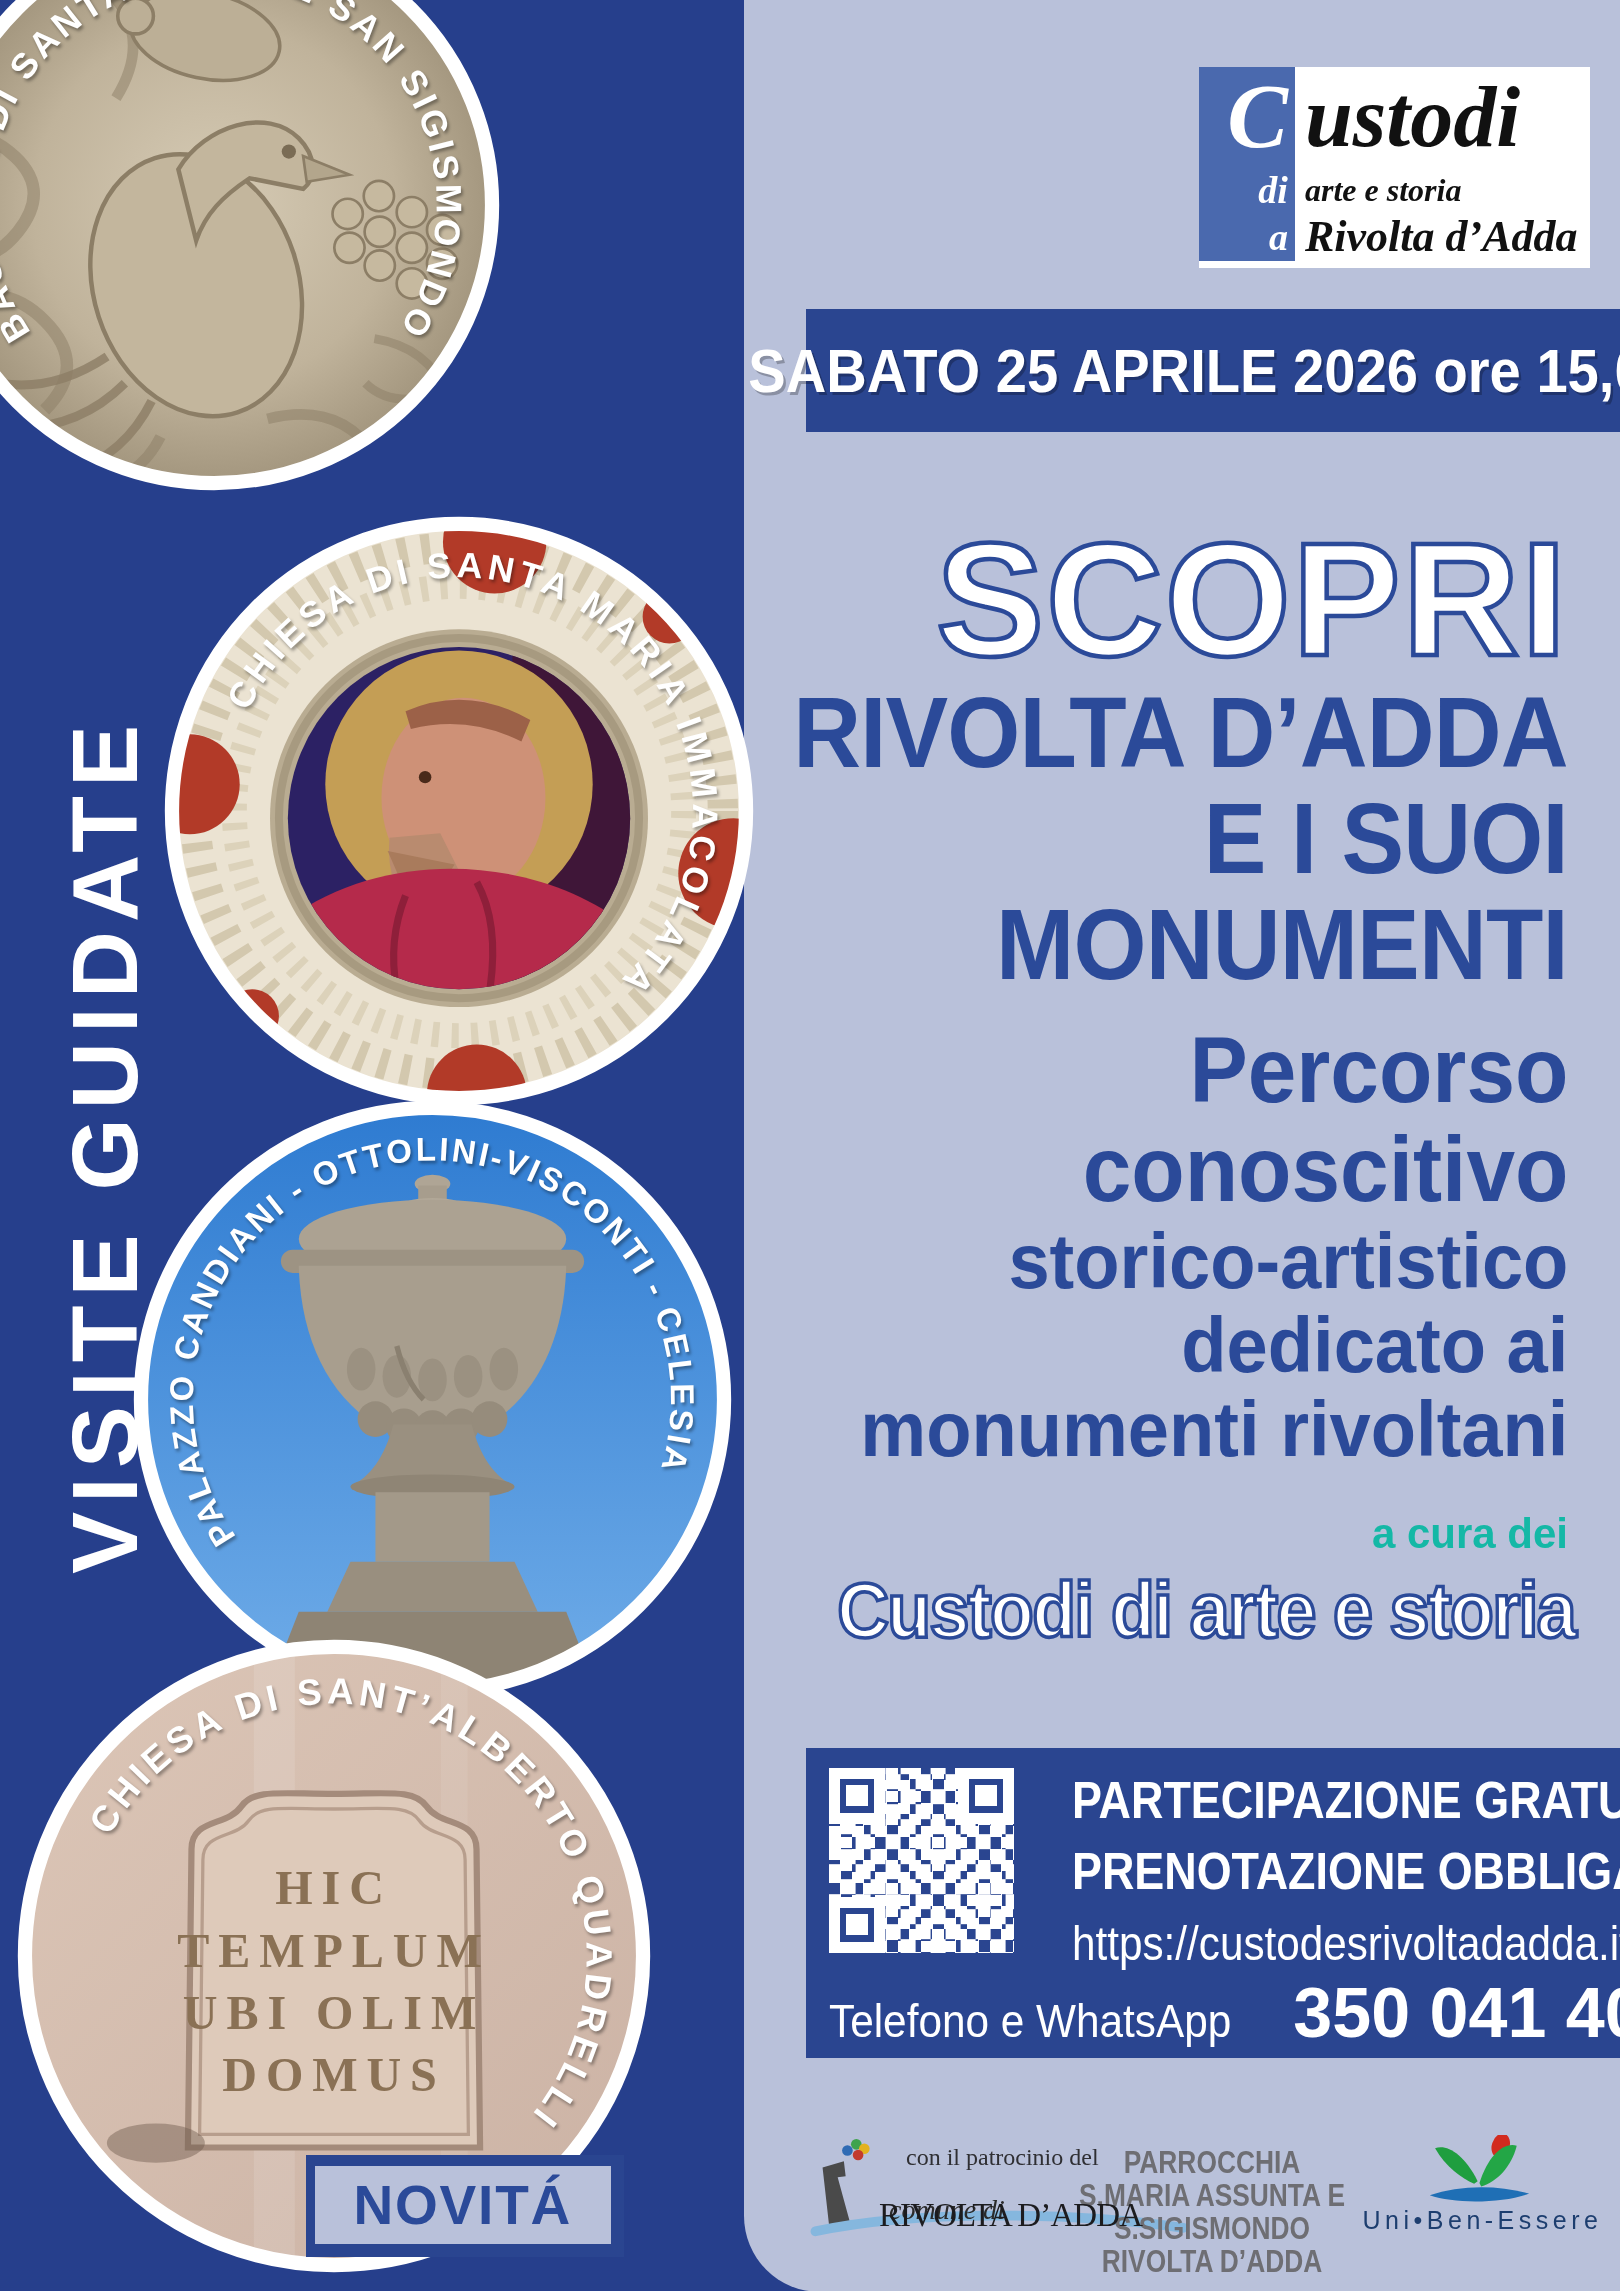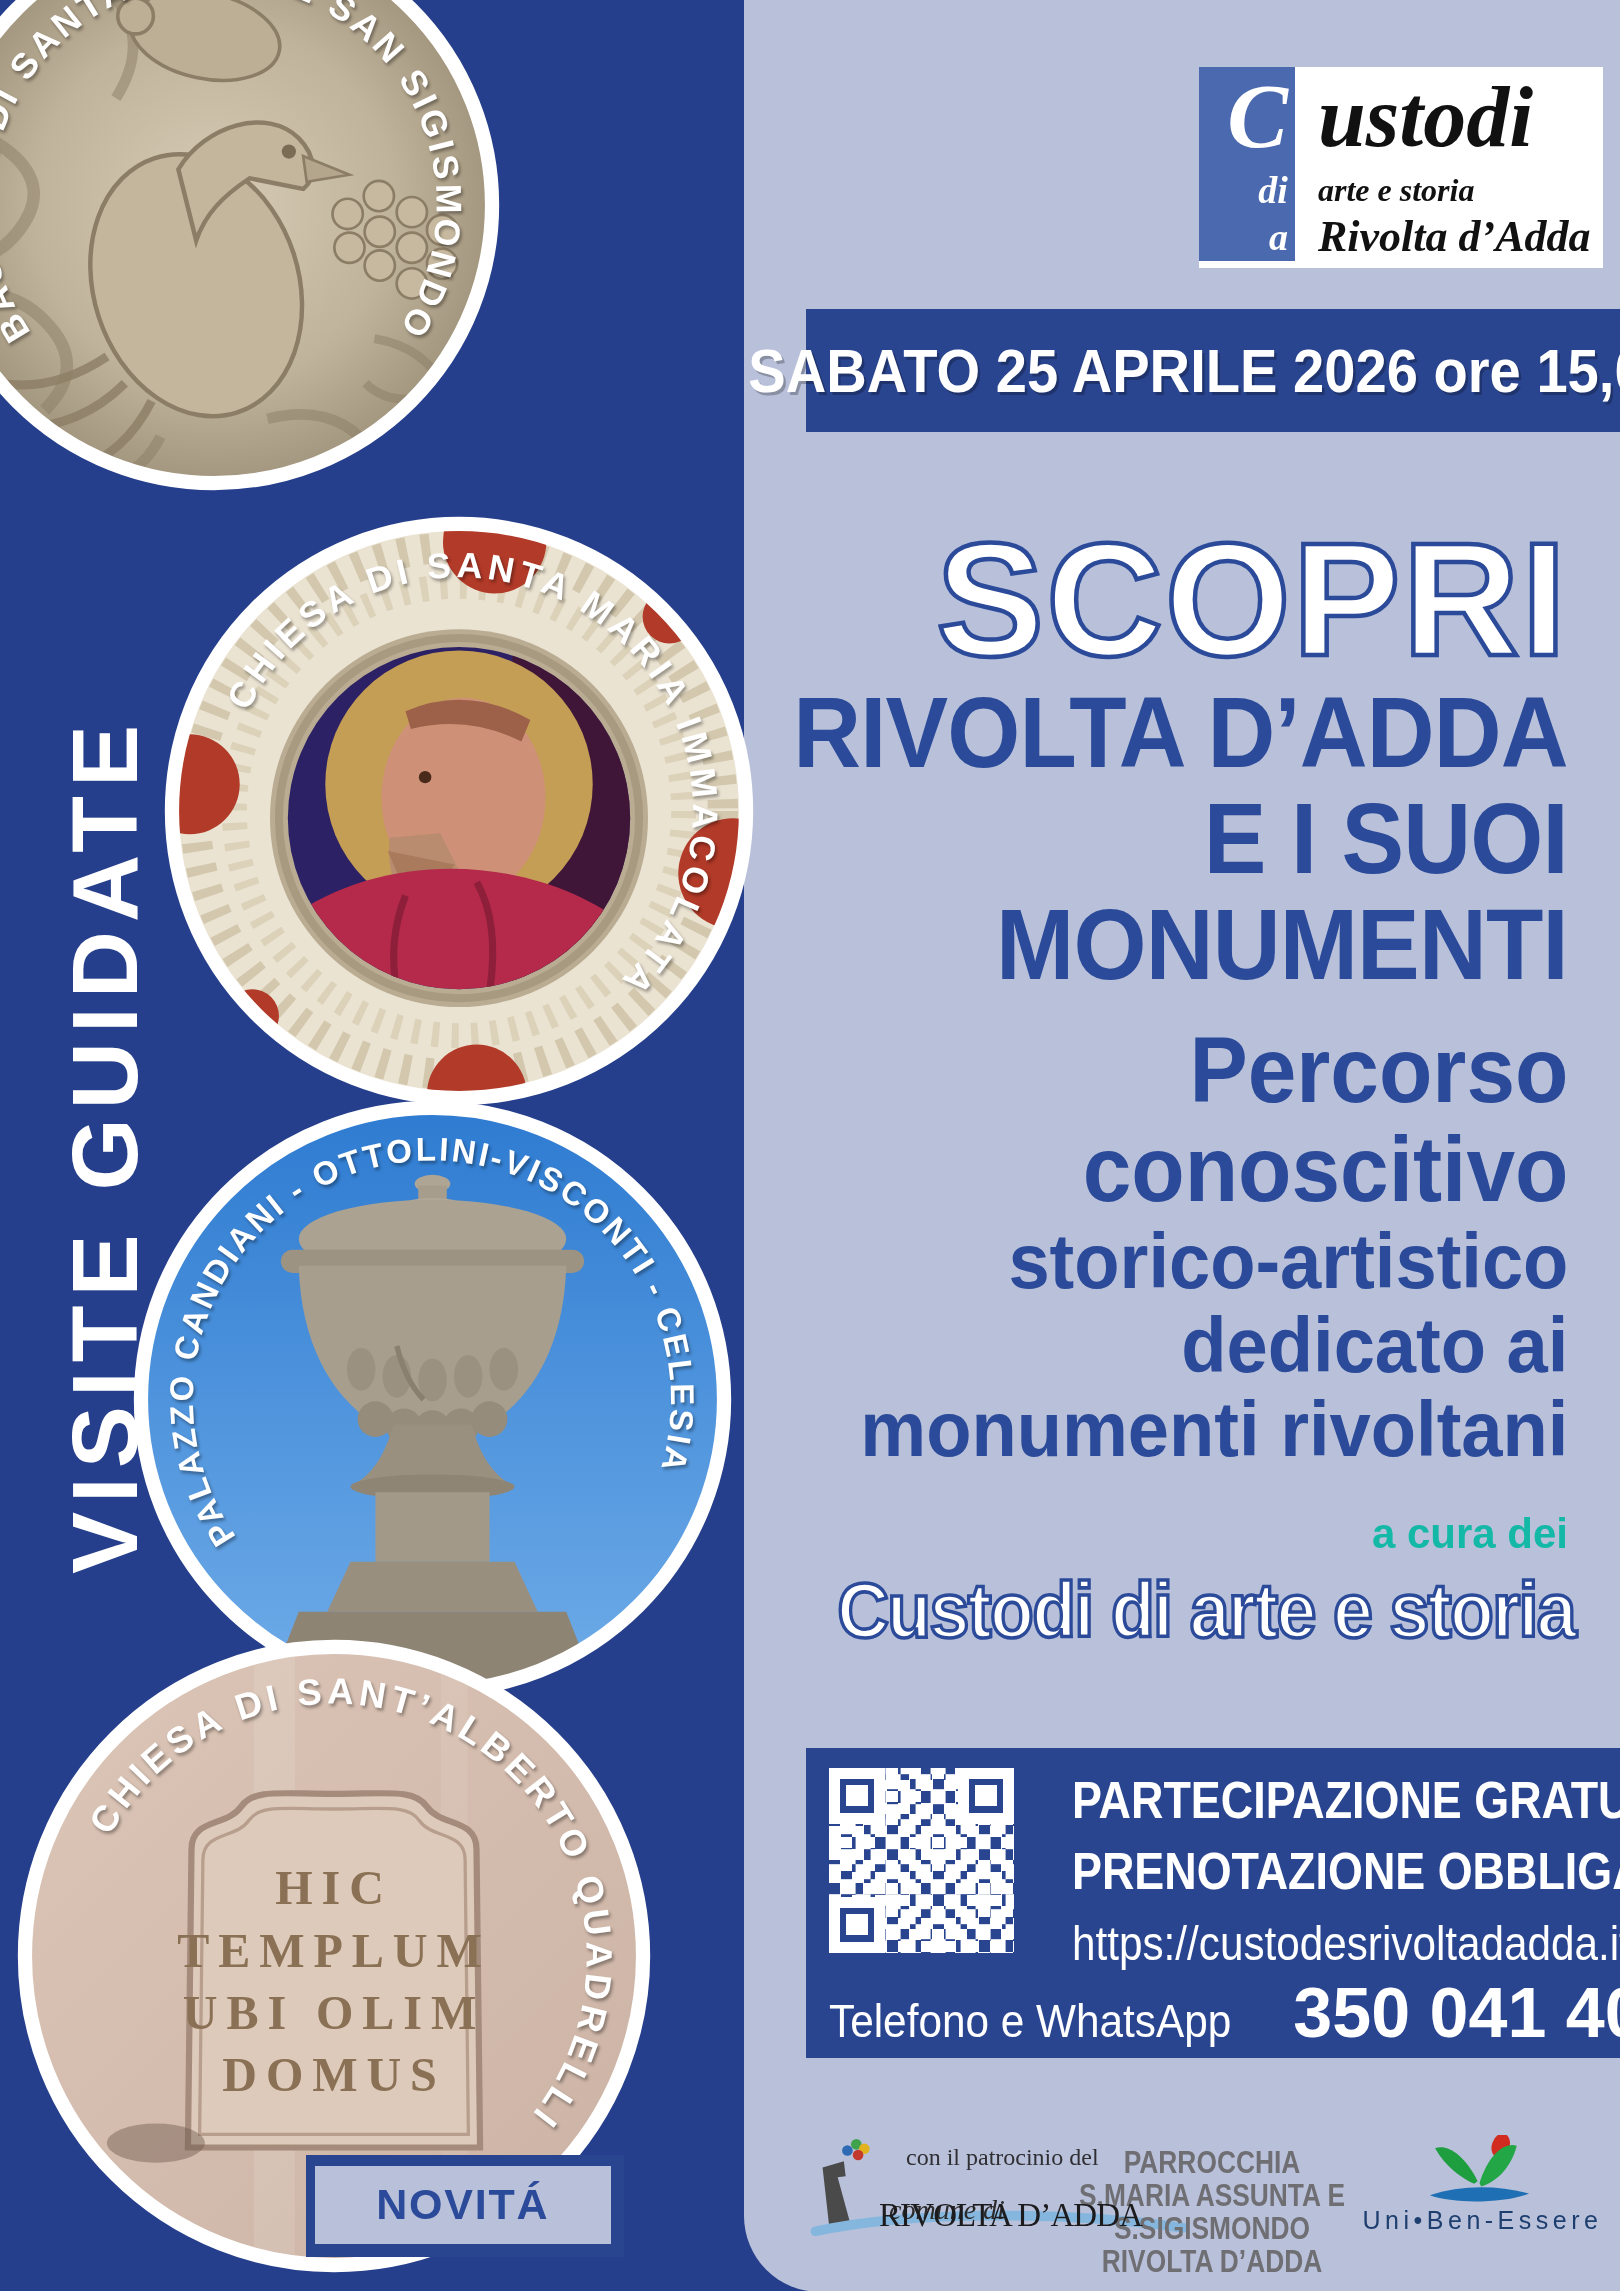--- a/index.html
+++ b/index.html
@@ -19,28 +19,28 @@
   .c3{left:116px;top:1083px;z-index:4;}
   .c4{left:0px;top:1622px;z-index:5;}
   .curvetext{font-family:"Liberation Sans",sans-serif;font-weight:700;fill:#fff;
     filter:drop-shadow(2px 3px 2px rgba(0,0,0,.35));}
   .plaquetext{font-family:"Liberation Serif",serif;font-weight:700;fill:#8A7155;}
 
   
   .novita{position:absolute;left:306px;top:2155px;width:318px;height:102px;background:#2A4590;z-index:8;}
   .novita-inner{position:absolute;left:9px;top:10.7px;right:13.4px;bottom:13.4px;background:#B9C1DA;
     display:flex;align-items:center;justify-content:center;}
-  .novita-inner span{color:#2B4A99;font-size:43px;font-weight:800;letter-spacing:1.8px;}
+  .novita-inner span{color:#2B4A99;font-size:55px;font-weight:800;letter-spacing:1.8px;}
 
   
   .logobox{position:absolute;left:1199px;top:67px;background:#fff;z-index:2;padding-bottom:7.1px;
     font-family:"Liberation Serif",serif;font-style:italic;font-weight:700;}
   .logo-row{display:flex;align-items:flex-end;}
   .logo-left{width:96px;background:#4A69AE;color:#fff;text-align:right;padding-right:7.1px;box-sizing:border-box;}
-  .logo-right{color:#111;padding-left:23px;padding-right:12.5px;white-space:nowrap;}
+  .logo-right{color:#111;padding-left:10px;padding-right:12.5px;white-space:nowrap;}
   .r1 .logo-left{font-size:91px;line-height:100px;}
   .r1 .logo-right{font-size:86px;line-height:100px;}
   .r2 .logo-left{font-size:38px;line-height:46px;}
   .r2 .logo-right{font-size:32px;line-height:46px;}
   .r3 .logo-left{font-size:38px;line-height:48px;}
   .r3 .logo-right{font-size:44px;line-height:48px;}
 
   
   .banner{position:absolute;left:806px;top:309px;width:814px;height:123px;background:#2A4590;z-index:2;
     display:flex;align-items:center;justify-content:center;}

